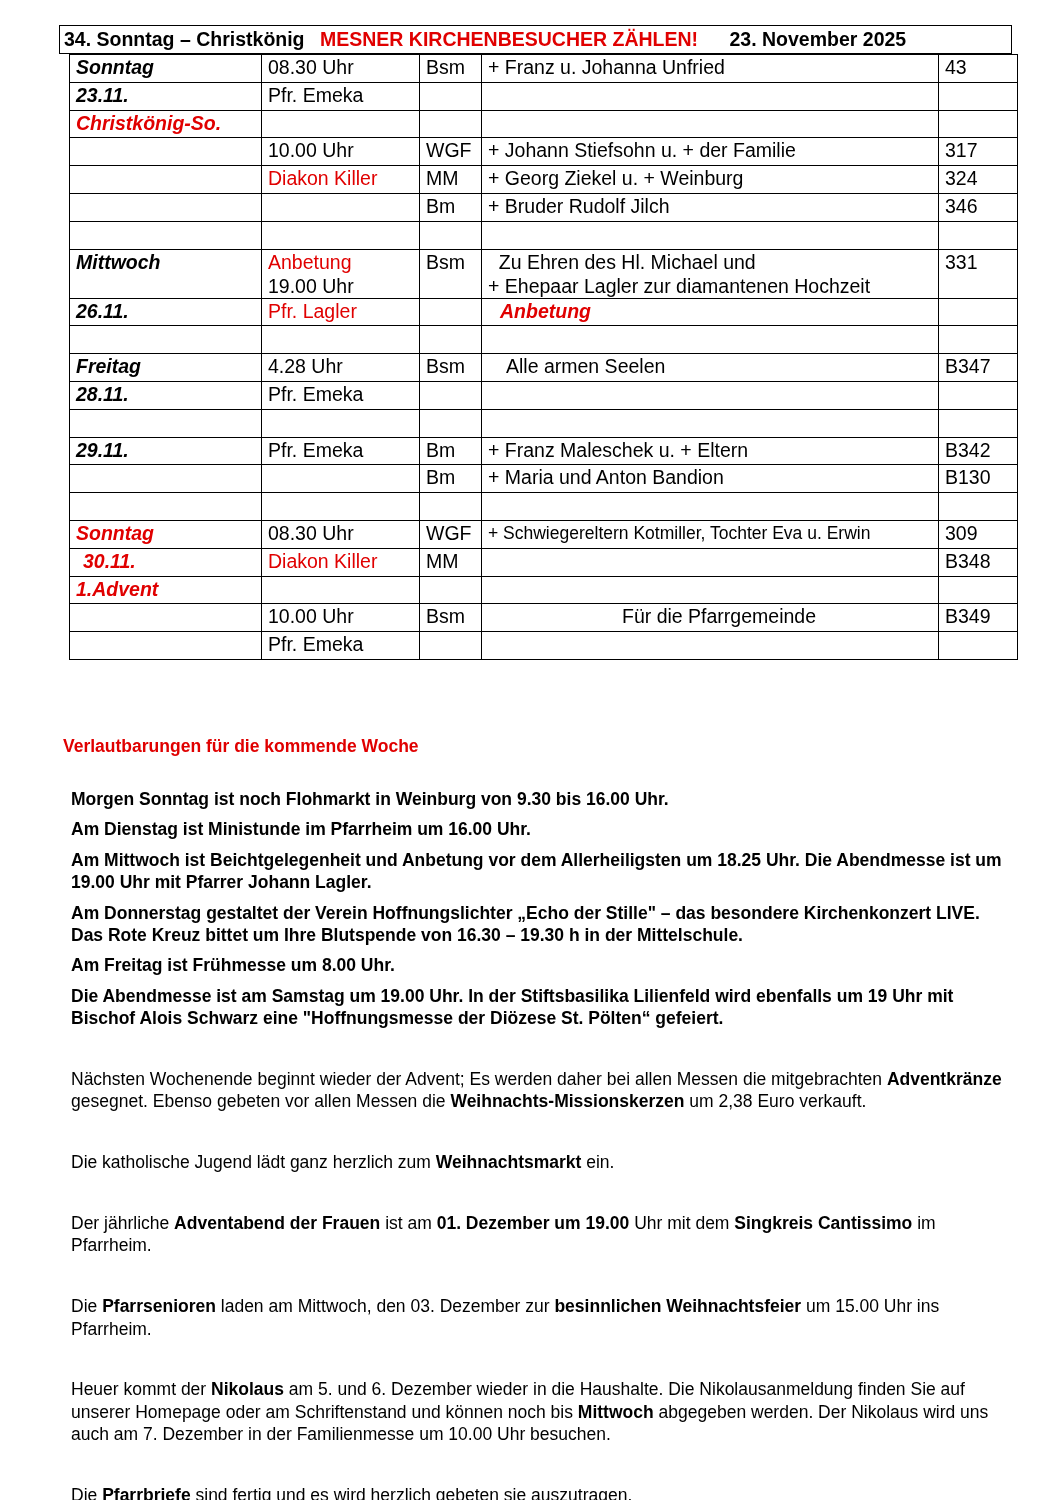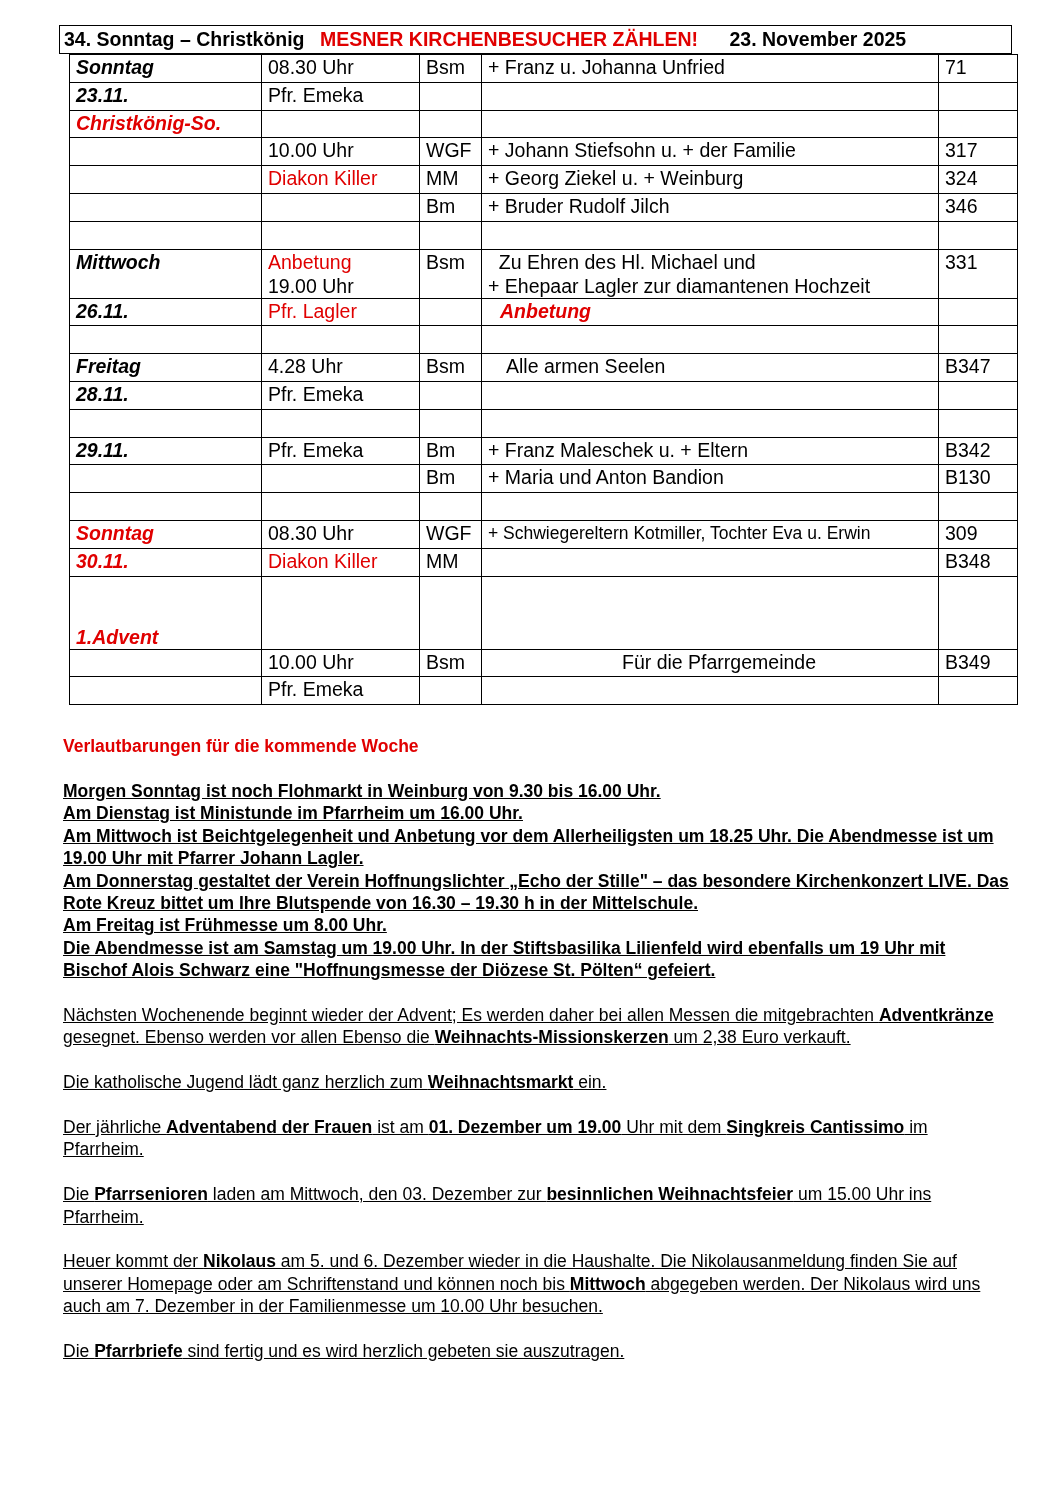--- a/index.html
+++ b/index.html
@@ -20,21 +20,21 @@
   table.sched td.c4 { width: 444px; }
   table.sched td.c5 { width: 66px; }
   .day { font-weight: bold; font-style: italic; }
   .red { color: #e00000; }
   .sm { font-size: 17.5px; }
   .indent { padding-left: 24px !important; }
   .section-title { position: absolute; left: 63px; top: 736px; color: #e00000; font-weight: bold;
     font-size: 17.5px; }
   .notes { position: absolute; left: 63px; top: 780px; width: 950px; font-size: 17.5px; line-height: 22.4px; }
   .notes .bold-block { font-weight: bold; }
-  .notes p { margin: 0; text-decoration: underline; }
+  .notes p { margin: 8px; }
   .notes .gap { height: 22.4px; }
   b { font-weight: bold; }
 </style>
 </head>
 <body>
 
 <div class="header-box">
   <span>34. Sonntag – Christkönig</span>
   <span class="red">MESNER KIRCHENBESUCHER ZÄHLEN!</span>
   <span class="date">23. November  2025</span>
@@ -49,21 +49,21 @@
         <td class="c2">
           <div style="white-space: pre;">08.30 Uhr</div>
         </td>
         <td class="c3">
           <div style="white-space: pre;">Bsm</div>
         </td>
         <td class="c4">
           <div style="white-space: pre;">+ Franz u. Johanna Unfried</div>
         </td>
         <td class="c5">
-          <div style="white-space: pre;">71</div>
+          <div style="white-space: pre;">43</div>
         </td>
       </tr>
       <tr>
         <td class="c1 day">
           <div style="white-space: pre;">23.11.</div>
         </td>
         <td class="c2">
           <div style="white-space: pre;">Pfr. Emeka</div>
         </td>
         <td class="c3">
@@ -328,38 +328,38 @@
         </td>
         <td class="c4 sm">
           <div style="white-space: pre;">+ Schwiegereltern Kotmiller, Tochter Eva u. Erwin</div>
         </td>
         <td class="c5">
           <div style="white-space: pre;">309</div>
         </td>
       </tr>
       <tr>
         <td class="c1 day red">
-          <div style="white-space: pre;">30.11.</div>
+          <div style="white-space: pre; margin-left: 7px;">30.11.</div>
         </td>
         <td class="c2 red">
           <div style="white-space: pre;">Diakon Killer</div>
         </td>
         <td class="c3">
           <div style="white-space: pre;">MM</div>
         </td>
         <td class="c4">
           <div style="white-space: pre;"></div>
         </td>
         <td class="c5">
           <div style="white-space: pre;">B348</div>
         </td>
       </tr>
       <tr>
         <td class="c1 day red">
-          <div style="white-space: pre; margin-top: 48px;">1.Advent</div>
+          <div style="white-space: pre;">1.Advent</div>
         </td>
         <td class="c2">
           <div style="white-space: pre;"></div>
         </td>
         <td class="c3">
           <div style="white-space: pre;"></div>
         </td>
         <td class="c4">
           <div style="white-space: pre;"></div>
         </td>
@@ -410,21 +410,21 @@
   <div id="bold-block" class="bold-block">
       <p>Morgen Sonntag ist noch Flohmarkt in Weinburg von 9.30 bis 16.00 Uhr.</p>
       <p>Am Dienstag ist Ministunde im Pfarrheim um 16.00 Uhr.</p>
       <p>Am Mittwoch ist Beichtgelegenheit und Anbetung vor dem Allerheiligsten um 18.25 Uhr. Die Abendmesse ist um 19.00 Uhr mit Pfarrer Johann Lagler.</p>
       <p>Am Donnerstag gestaltet der Verein Hoffnungslichter „Echo der Stille" – das besondere Kirchenkonzert LIVE. Das Rote Kreuz bittet um Ihre Blutspende von 16.30 – 19.30 h in der Mittelschule.</p>
       <p>Am Freitag ist Frühmesse um 8.00 Uhr.</p>
       <p>Die Abendmesse ist am Samstag um 19.00 Uhr. In der Stiftsbasilika Lilienfeld wird ebenfalls um 19 Uhr mit Bischof Alois Schwarz eine "Hoffnungsmesse der Diözese St. Pölten“ gefeiert.</p>
     </div>
   <div id="paras">
       <div class="gap"></div>
-      <p><span>Nächsten Wochenende beginnt wieder der Advent; Es werden daher bei allen Messen die mitgebrachten </span><b>Adventkränze</b><span> gesegnet. Ebenso werden vor allen Ebenso die </span><b>Weihnachts-Missionskerzen</b><span> um 2,38 Euro verkauft.</span></p>
+      <p><span>Nächsten Wochenende beginnt wieder der Advent; Es werden daher bei allen Messen die mitgebrachten </span><b>Adventkränze</b><span> gesegnet. Ebenso gebeten vor allen Messen die </span><b>Weihnachts-Missionskerzen</b><span> um 2,38 Euro verkauft.</span></p>
       <div class="gap"></div>
       <p><span>Die katholische Jugend lädt ganz herzlich zum </span><b>Weihnachtsmarkt</b><span> ein.</span></p>
       <div class="gap"></div>
       <p><span>Der jährliche </span><b>Adventabend der Frauen</b><span> ist am </span><b>01. Dezember um 19.00</b><span> Uhr mit dem </span><b>Singkreis Cantissimo</b><span> im Pfarrheim.</span></p>
       <div class="gap"></div>
       <p><span>Die </span><b>Pfarrsenioren</b><span> laden am Mittwoch, den 03. Dezember zur </span><b>besinnlichen Weihnachtsfeier</b><span> um 15.00 Uhr ins Pfarrheim.</span></p>
       <div class="gap"></div>
       <p><span>Heuer kommt der </span><b>Nikolaus</b><span> am 5. und 6. Dezember wieder in die Haushalte. Die Nikolausanmeldung finden Sie auf unserer Homepage oder am Schriftenstand und können noch bis </span><b>Mittwoch</b><span> abgegeben werden. Der Nikolaus wird uns auch am 7. Dezember in der Familienmesse um 10.00 Uhr besuchen.</span></p>
       <div class="gap"></div>
       <p><span>Die </span><b>Pfarrbriefe</b><span> sind fertig und es wird herzlich gebeten sie auszutragen.</span></p>

